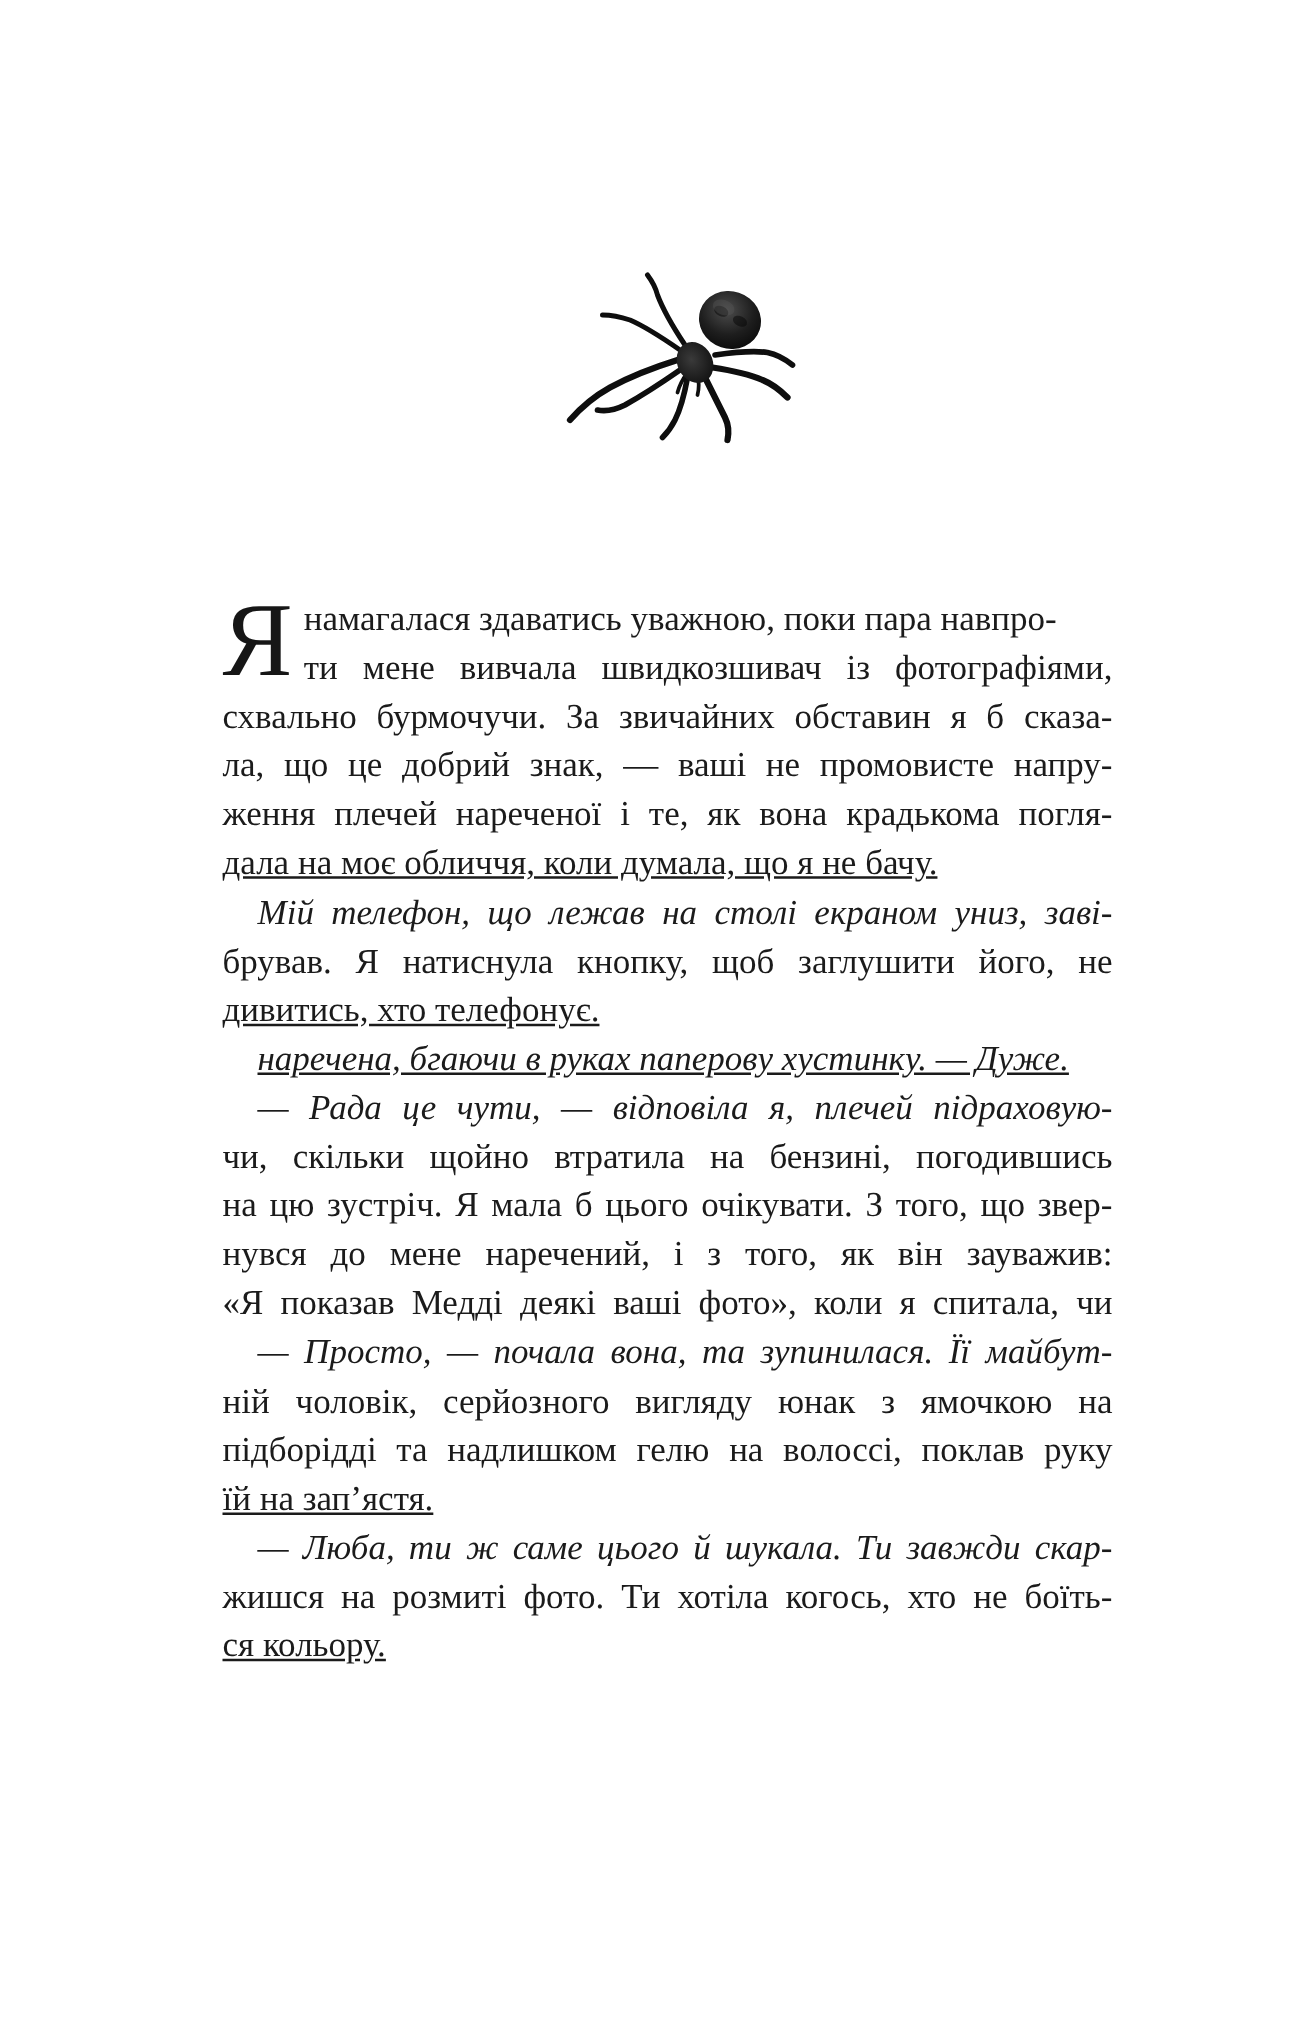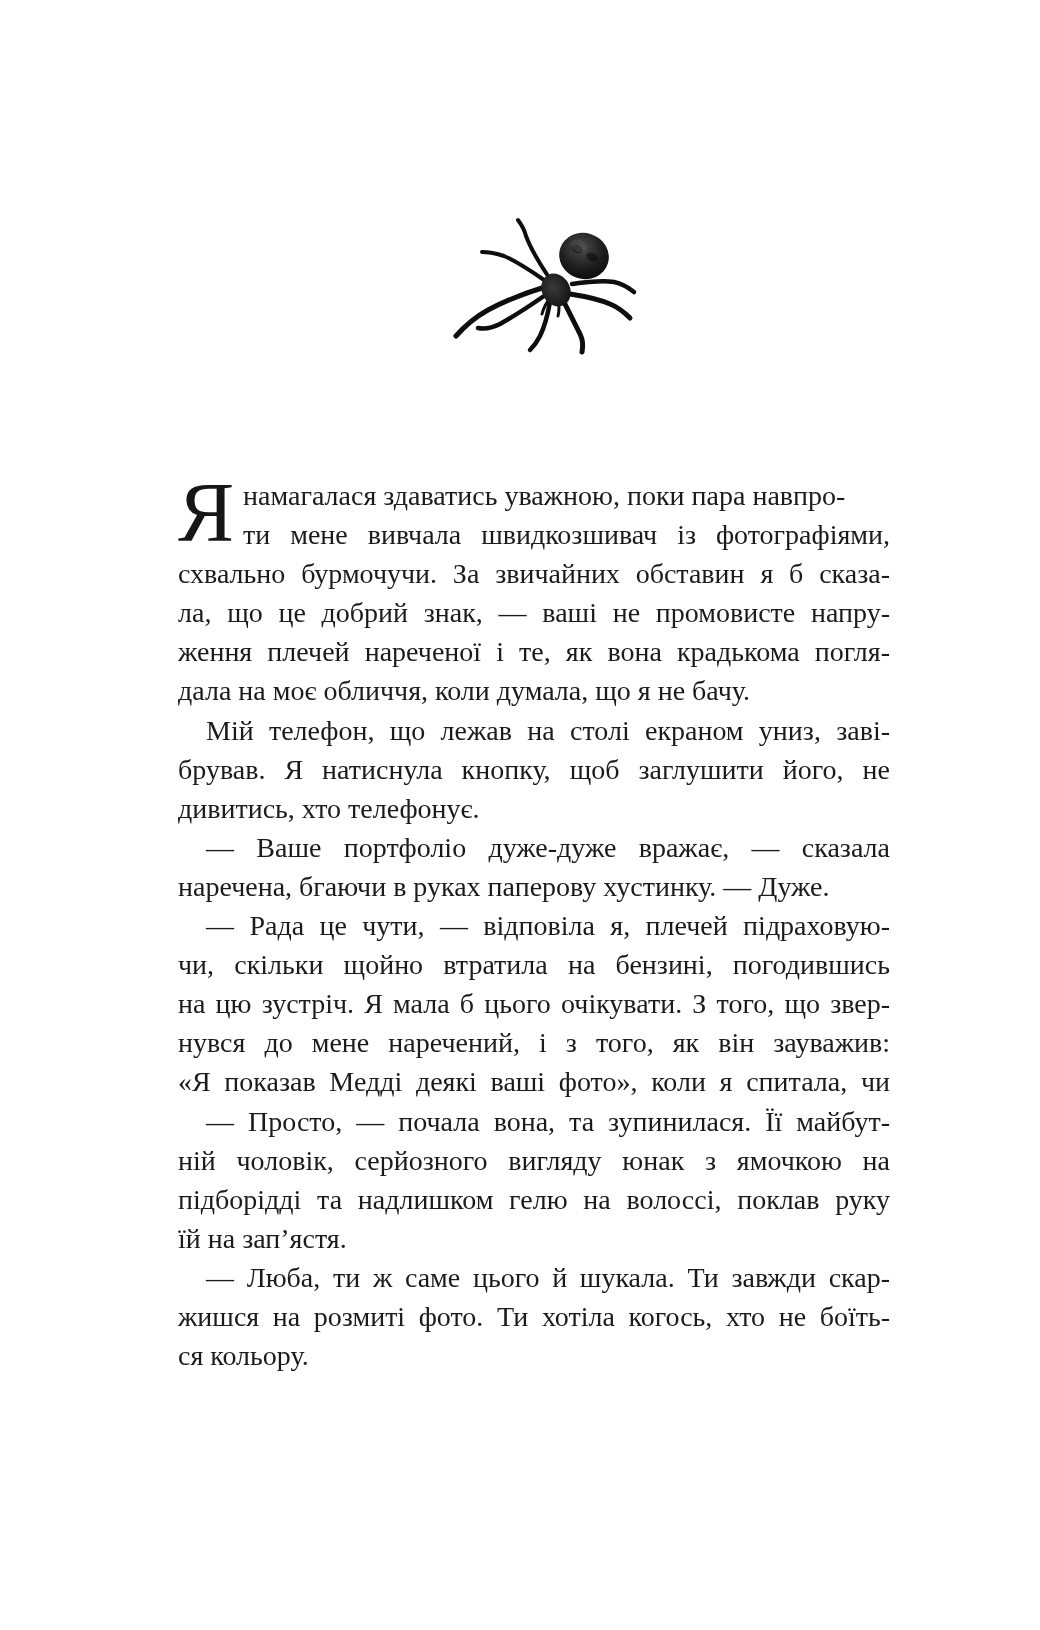--- a/index.html
+++ b/index.html
@@ -27,22 +27,22 @@
     width: 712px;
     font-size: 28px;
     line-height: 39.1px;
     color: #1b1b1b;
   }
   .para { margin: 0; }
   .line {
     text-align: justify;
     text-align-last: justify;
   }
-  .line.last { text-align-last: left; }
-  .para.indented .line:first-child { text-indent: 28px; }
+  .line.last { text-align-last: left; text-decoration: underline; }
+  .para.indented .line:first-child { text-indent: 28px; font-style: italic; }
   .dropcap {
     float: left;
     font-size: 84px;
     line-height: 74px;
     height: 78px;
     padding: 0 9px 0 0;
     color: #161616;
   }
 </style>
 </head>
@@ -95,21 +95,20 @@
       <span class="line last" style="display:block">дала на моє обличчя, коли думала, що я не бачу.</span>
     </p>
 
     <p class="para indented">
       <span class="line" style="display:block">Мій телефон, що лежав на столі екраном униз, заві-</span>
       <span class="line" style="display:block">брував. Я натиснула кнопку, щоб заглушити його, не</span>
       <span class="line last" style="display:block">дивитись, хто телефонує.</span>
     </p>
 
     <p class="para indented">
-      <span class="line" style="display:block">— Ваше портфоліо дуже-дуже вражає, — сказала</span>
       <span class="line last" style="display:block">наречена, бгаючи в руках паперову хустинку. — Дуже.</span>
     </p>
 
     <p class="para indented">
       <span class="line" style="display:block">— Рада це чути, — відповіла я, плечей підраховую-</span>
       <span class="line" style="display:block">чи, скільки щойно втратила на бензині, погодившись</span>
       <span class="line" style="display:block">на цю зустріч. Я мала б цього очікувати. З того, що звер-</span>
       <span class="line" style="display:block">нувся до мене наречений, і з того, як він зауважив:</span>
       <span class="line" style="display:block">«Я показав Медді деякі ваші фото», коли я спитала, чи</span>
     </p>

